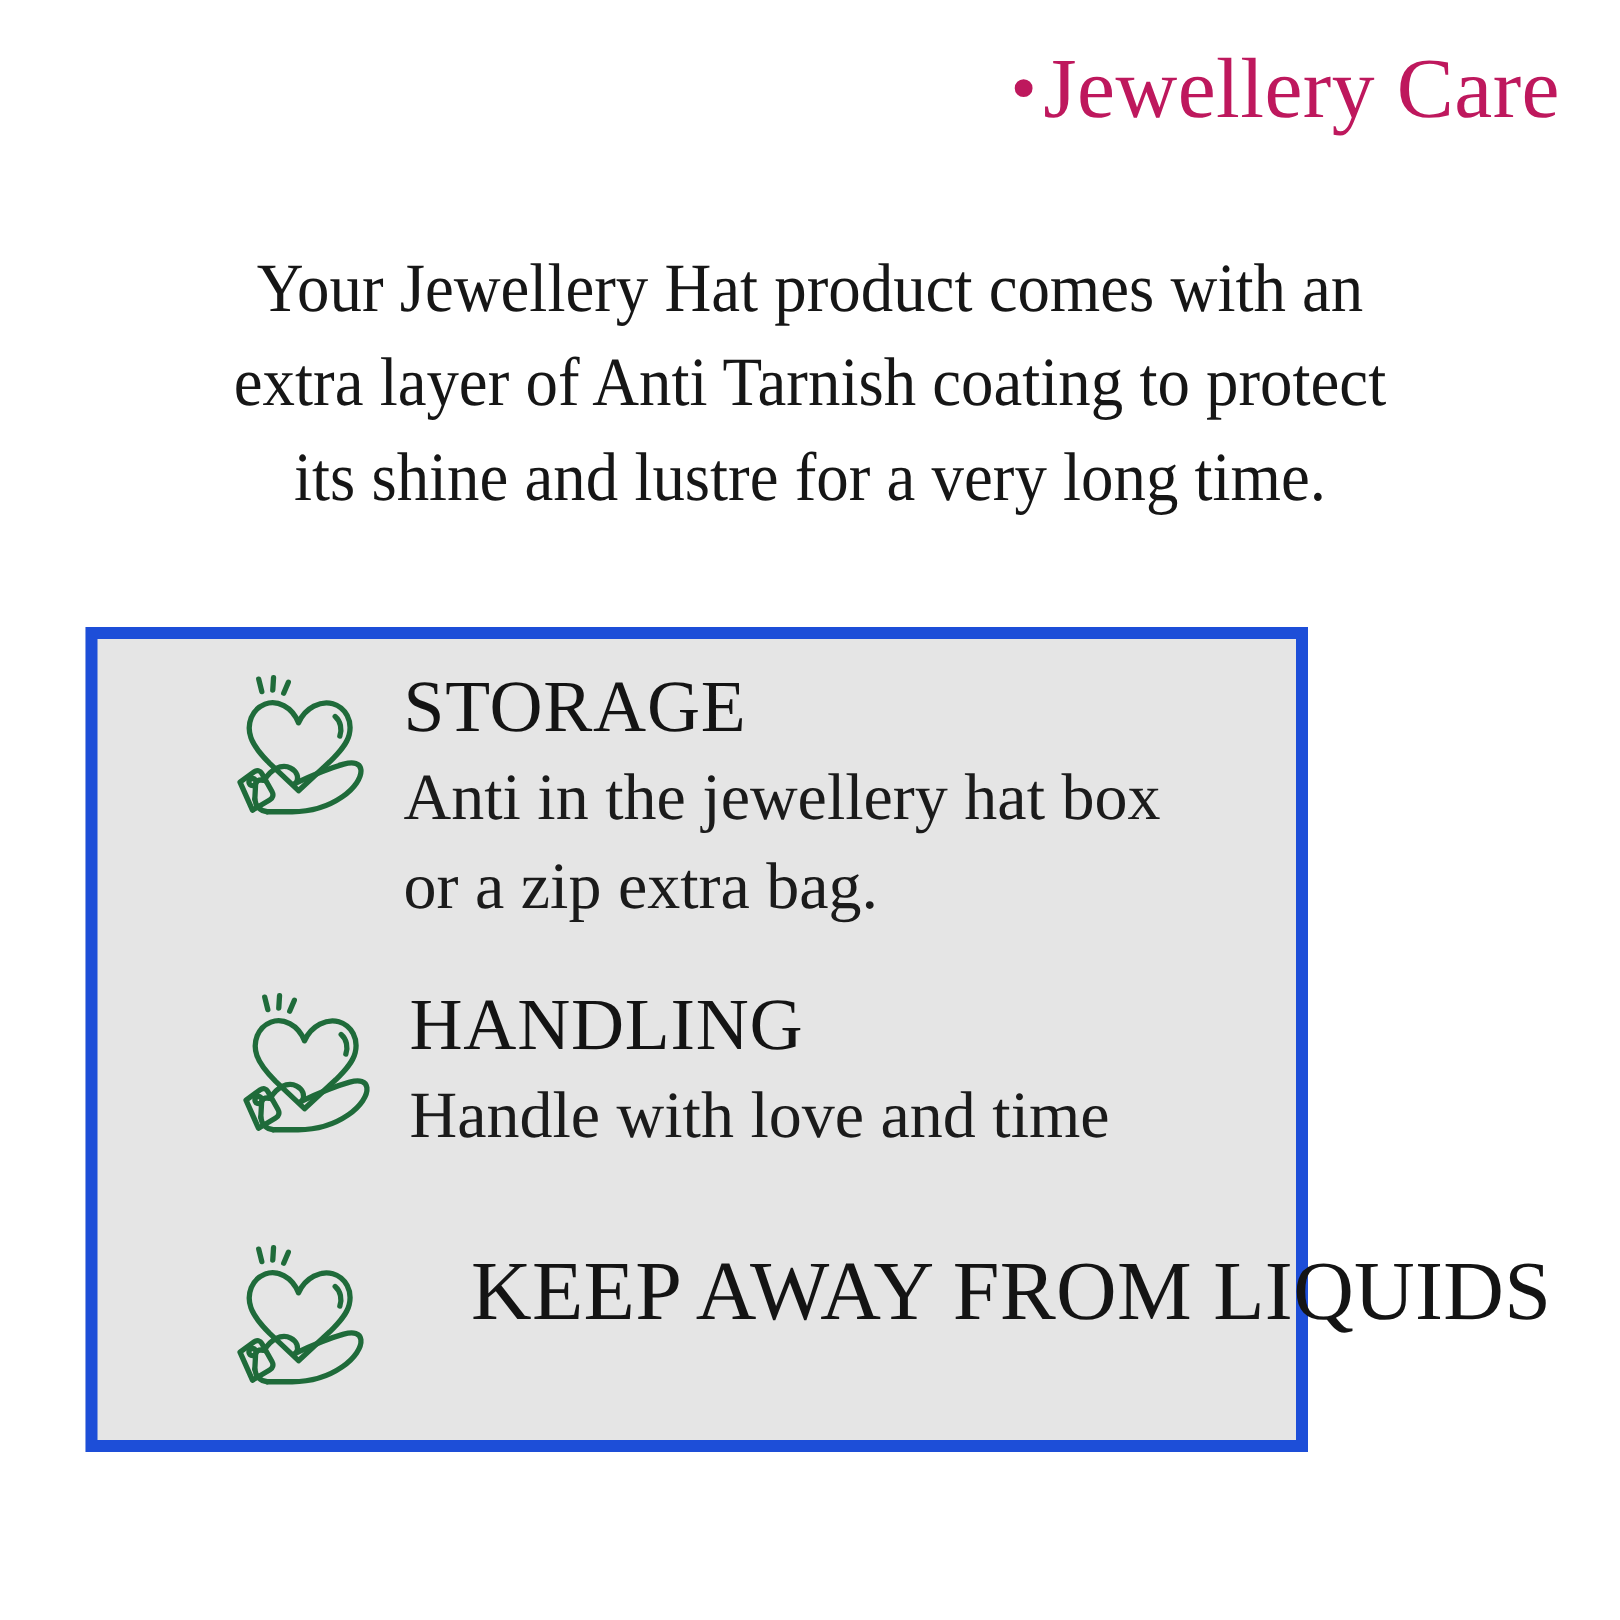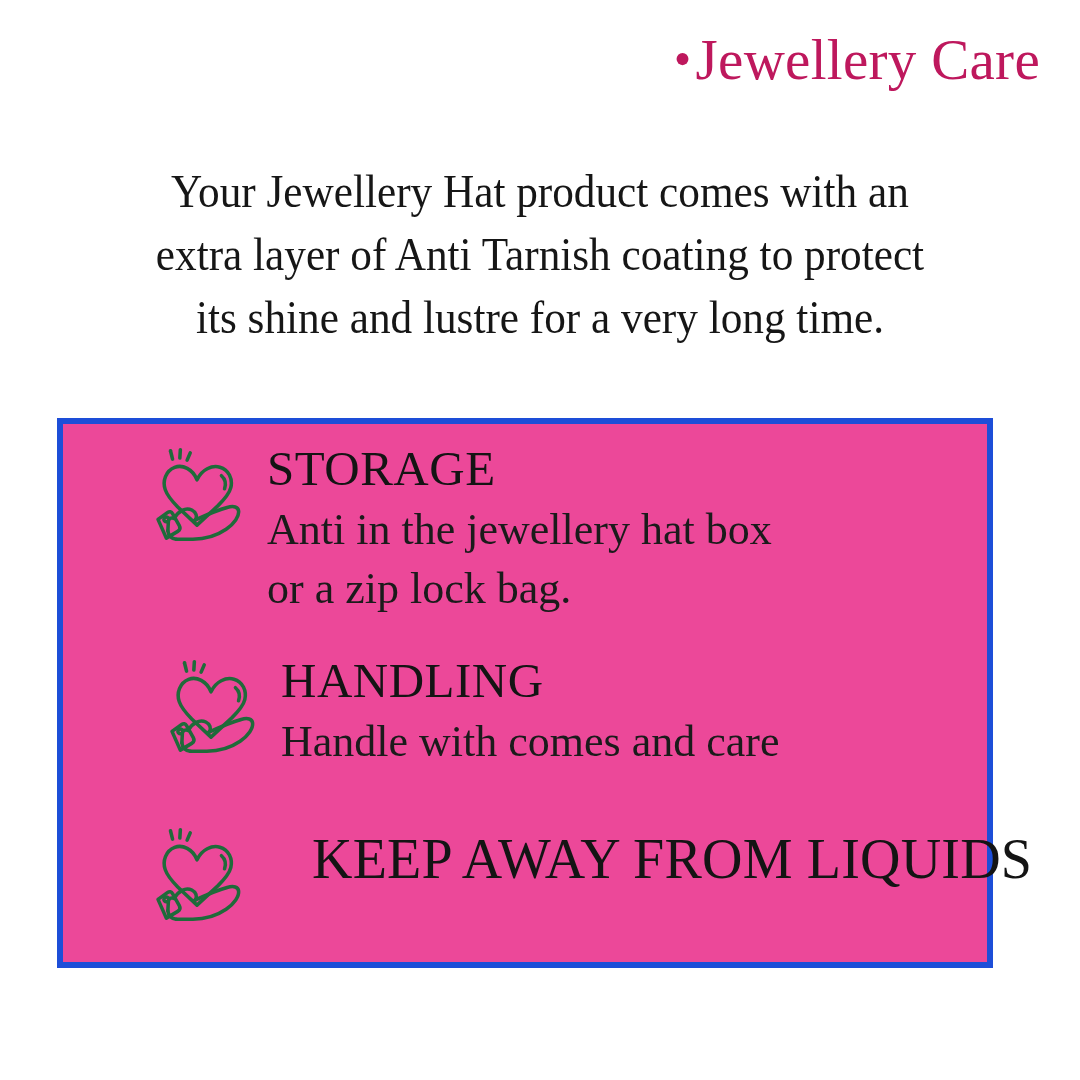--- a/index.html
+++ b/index.html
@@ -65,41 +65,41 @@
     transform: scaleX(0.94);
     transform-origin: 50% 0;
   }
   .intro .line { display: block; white-space: nowrap; }
 
   
   .care-panel {
     position: absolute;
     left: 57px;
     top: 418px;
-    width: 936px;
+    width: 815px;
     height: 550px;
     box-sizing: border-box;
-    background: #ec4899;
-    border: 6px solid #1d4ed8;
+    background: #e5e5e5;
+    border: 8px solid #1d4ed8;
   }
 
   .care-rows {
     position: relative;
     width: 100%;
     height: 100%;
   }
 
   .care-row {
     position: absolute;
     left: 0;
     display: flex;
     align-items: flex-start;
   }
   .row-storage  { top: 16px;  left: 82px; }
-  .row-handling { top: 228px; left: 96px; justify-content: space-between; }
+  .row-handling { top: 228px; left: 86px; justify-content: space-between; }
   .row-liquids  { top: 396px; left: 82px; }
 
   .care-icon {
     width: 104px;
     height: 104px;
     flex: 0 0 104px;
     margin-top: 4px;
   }
   .care-icon svg { display: block; width: 104px; height: 104px; }
 
@@ -185,21 +185,21 @@
                        C34.2,80.7 33.6,82.8 31.5,84 L20.5,90.5 Z"></path>
 
               <circle cx="20.5" cy="72.5" r="2.3"></circle>
             </g>
           </svg>
         </span>
         <span class="care-text">
           <span class="care-heading">STORAGE</span>
           <span class="care-body">
             <span class="line">Anti in the jewellery hat box</span>
-            <span class="line">or a zip lock bag.</span>
+            <span class="line">or a zip extra bag.</span>
           </span>
         </span>
       </div>
 
       <div class="care-row row-handling">
         <span class="care-icon">
           <svg viewBox="0 0 100 100" xmlns="http://www.w3.org/2000/svg" aria-hidden="true">
             <g fill="none" stroke="#1f6b3a" stroke-width="3.4" stroke-linecap="round" stroke-linejoin="round">
               <path d="M50,34.5 C46,24 36,19.5 28.5,22.5 C20,25.8 16.5,35.5 19.5,44 C21.5,49.8 26,55 31.5,60.5
                        L50,78 L70,59.5 C76,53.6 81,48.2 82.5,42 C84.6,33.4 80.4,24.8 72,22.3
@@ -215,21 +215,21 @@
               <path d="M22,83.5 L22.5,74 C22.7,71.8 24.5,70.5 28,71.5"></path>
               <path d="M12.5,72.5 L21.5,66 C23.5,64.6 25.5,65 26.5,67 L33,78.5
                        C34.2,80.7 33.6,82.8 31.5,84 L20.5,90.5 Z"></path>
               <circle cx="20.5" cy="72.5" r="2.3"></circle>
             </g>
           </svg>
         </span>
         <span class="care-text">
           <span class="care-heading">HANDLING</span>
           <span class="care-body">
-            <span class="line">Handle with comes and care</span>
+            <span class="line">Handle with love and time</span>
           </span>
         </span>
       </div>
 
       <div class="care-row row-liquids">
         <span class="care-icon">
           <svg viewBox="0 0 100 100" xmlns="http://www.w3.org/2000/svg" aria-hidden="true">
             <g fill="none" stroke="#1f6b3a" stroke-width="3.4" stroke-linecap="round" stroke-linejoin="round">
               <path d="M50,34.5 C46,24 36,19.5 28.5,22.5 C20,25.8 16.5,35.5 19.5,44 C21.5,49.8 26,55 31.5,60.5
                        L50,78 L70,59.5 C76,53.6 81,48.2 82.5,42 C84.6,33.4 80.4,24.8 72,22.3

